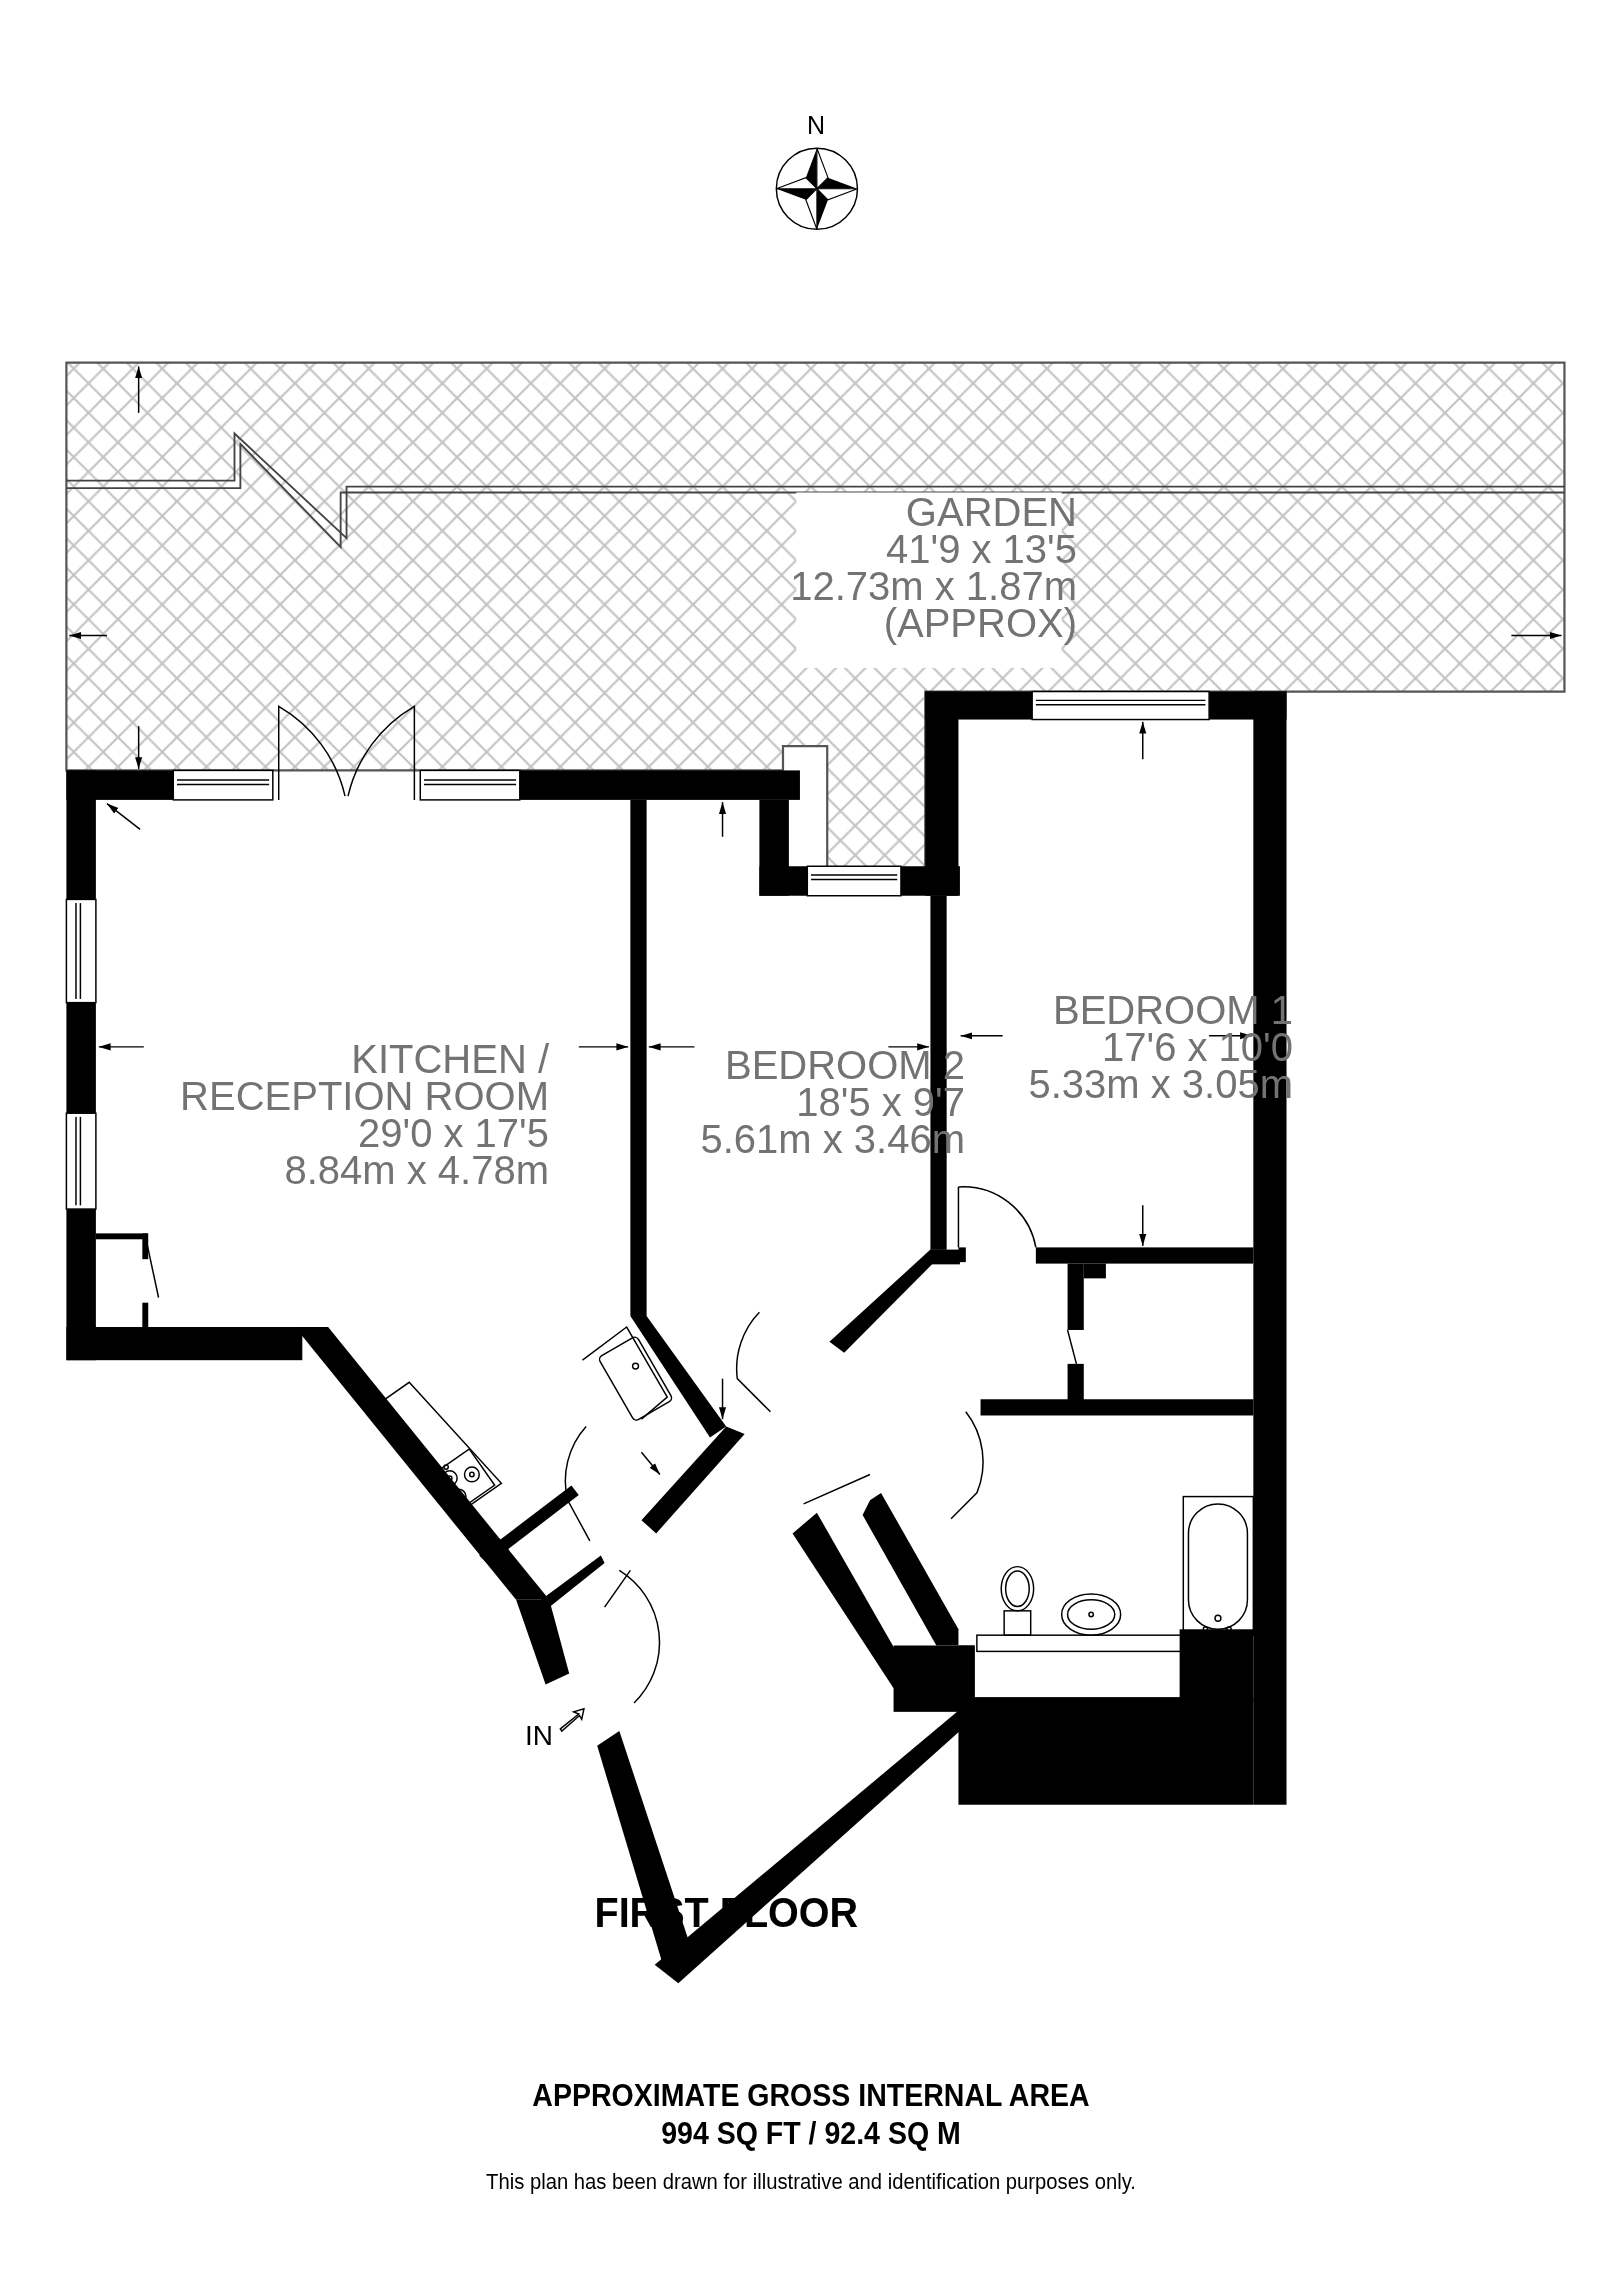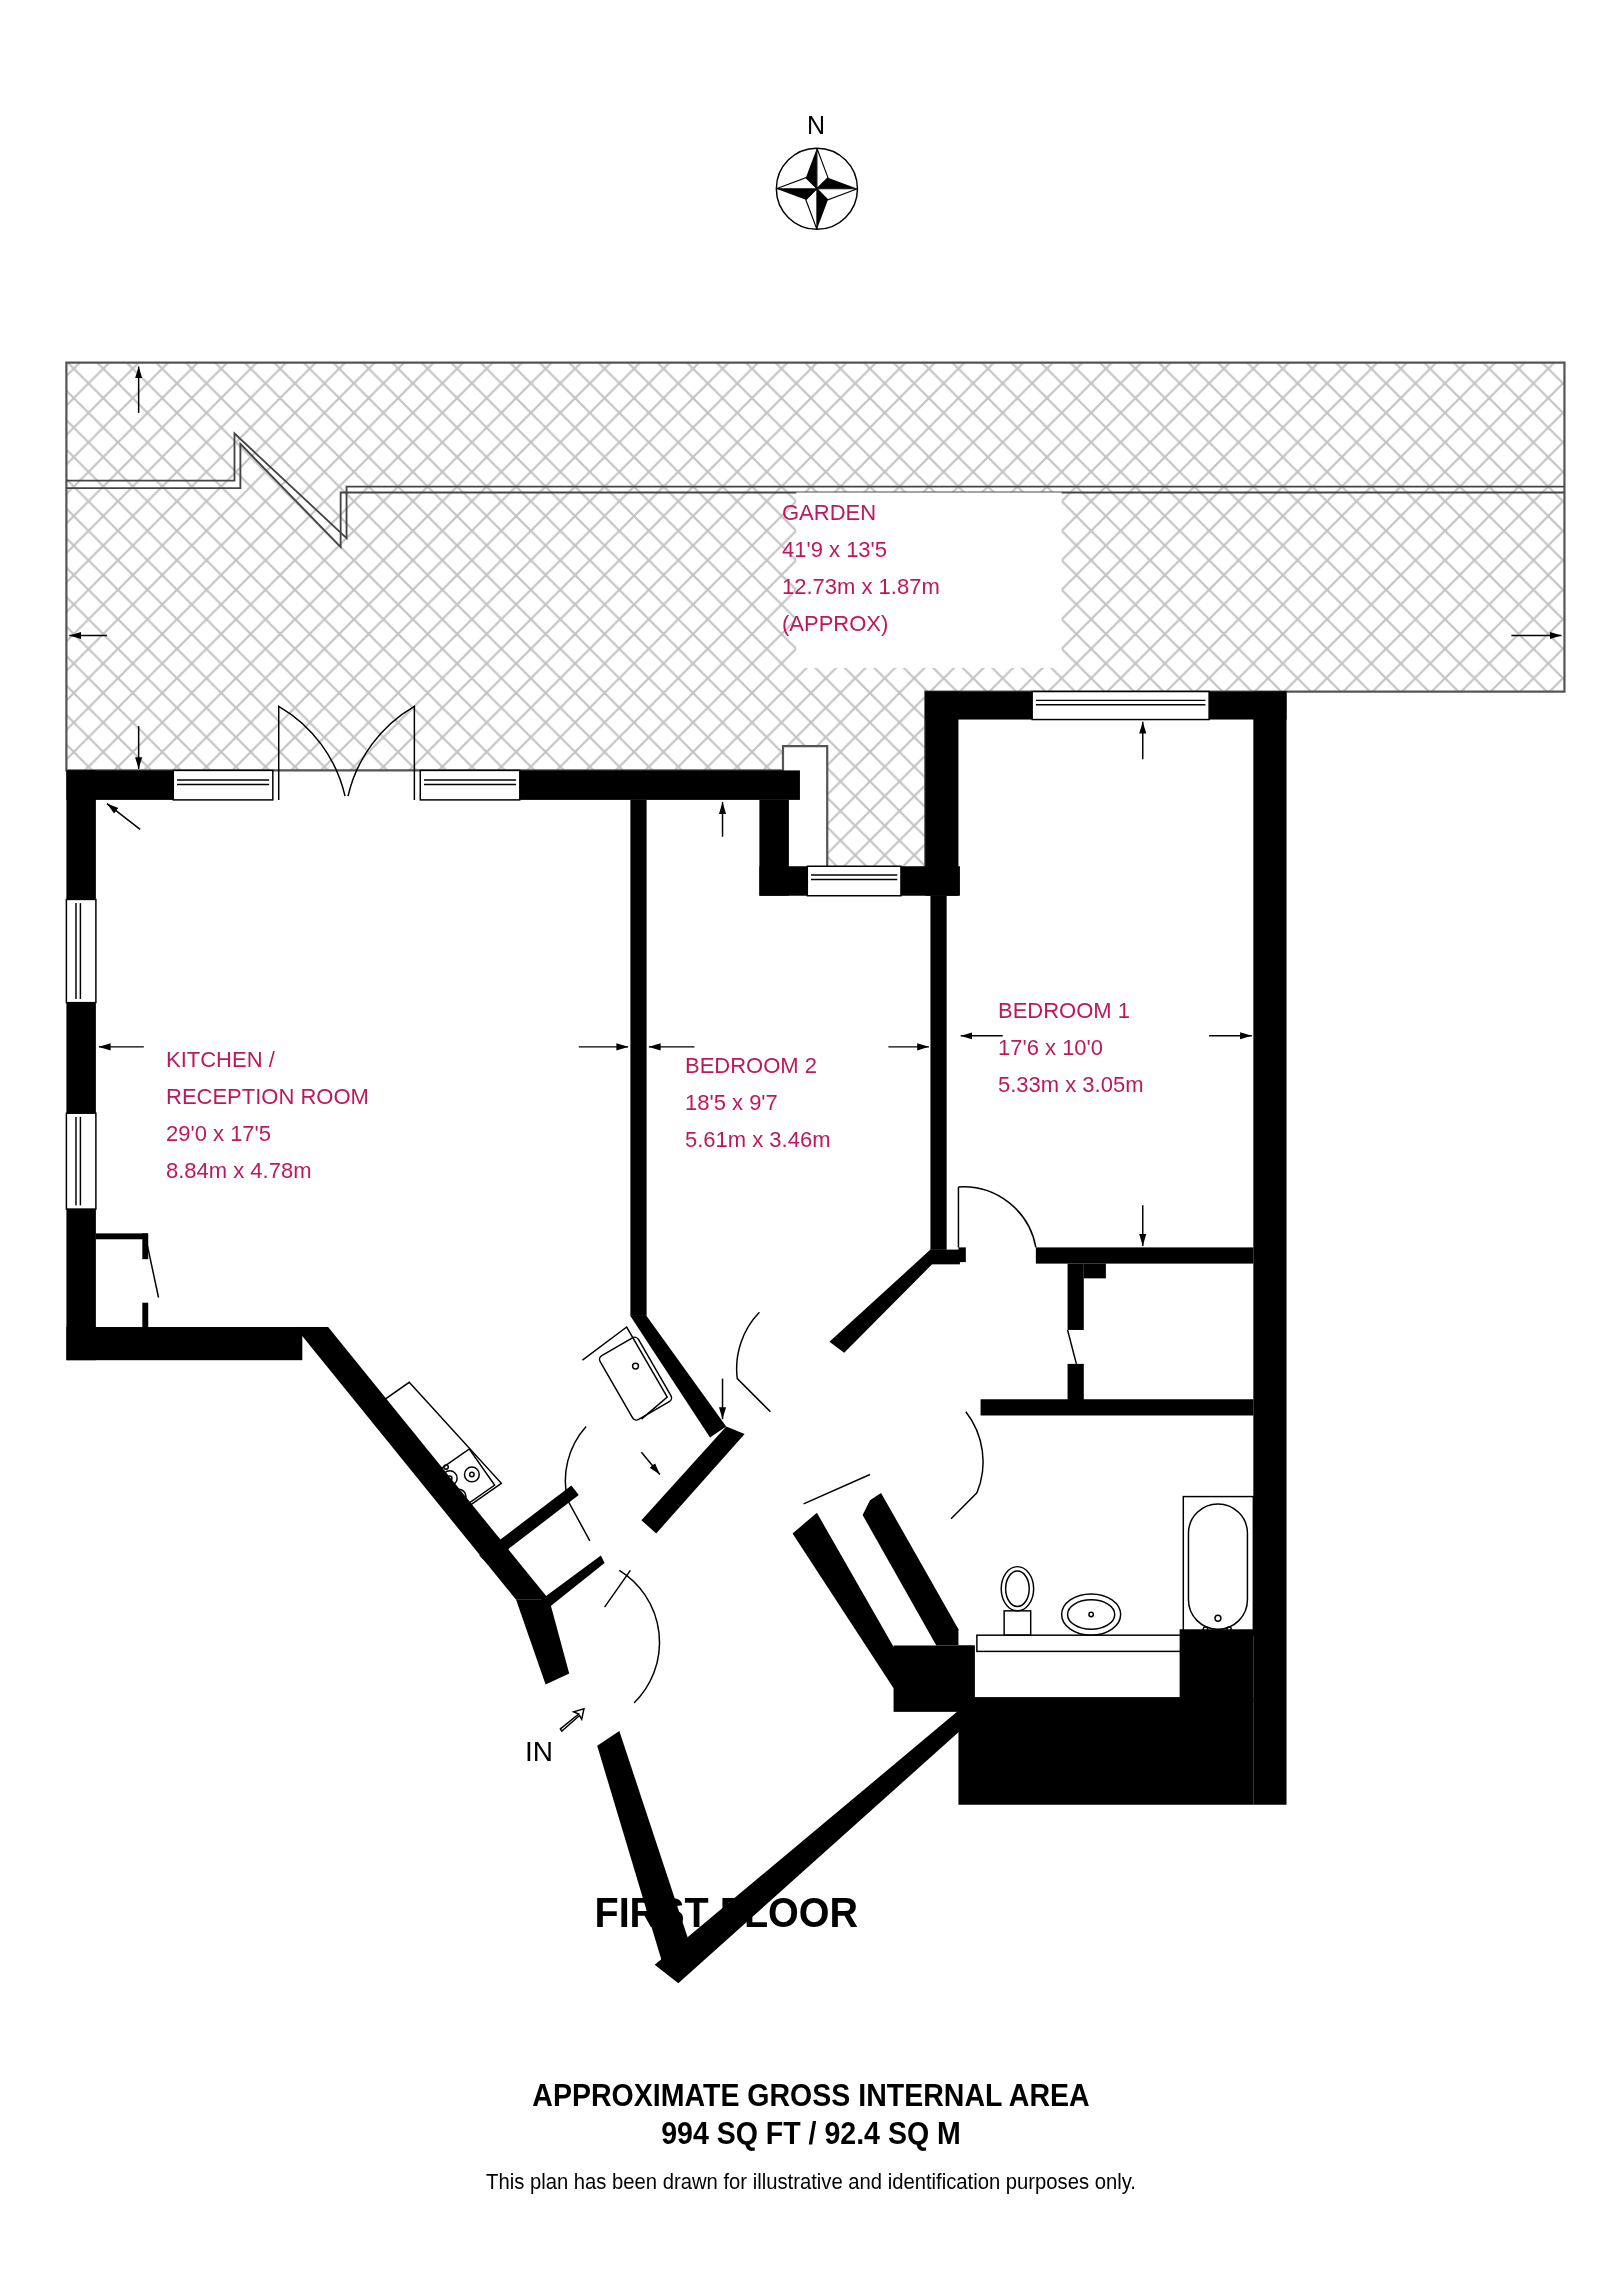--- a/index.html
+++ b/index.html
@@ -1,22 +1,22 @@
 <!DOCTYPE html>
 <html style="font-size:11.8px"><head>
 <meta charset="utf-8">
 <style>
   html,body{margin:0;padding:0;background:#ffffff;}
   body{width:1622px;height:2295px;position:relative;overflow:hidden;font-family:"Liberation Sans",sans-serif;color:#000;}
   #plan{position:absolute;left:0;top:0;width:1622px;height:2295px;}
-  .lbl{position:absolute;text-align:left;font-family:"Liberation Sans",sans-serif;font-size:22px;line-height:37px;color:#be185d;white-space:nowrap;}
+  .lbl{position:absolute;text-align:right;font-family:"Liberation Sans",sans-serif;font-size:40px;line-height:37px;color:#737373;white-space:nowrap;}
   .lbl div{margin:0;}
   .title{position:absolute;font-family:"Liberation Sans",sans-serif;font-weight:bold;white-space:nowrap;color:#000;transform:scaleX(0.92);transform-origin:center;}
   .north{position:absolute;font-family:"Liberation Sans",sans-serif;font-size:25px;}
-  .in-label{position:absolute;font-family:"Liberation Sans",sans-serif;font-size:28px;margin-top:16px;}
+  .in-label{position:absolute;font-family:"Liberation Sans",sans-serif;font-size:28px;}
 </style>
 </head>
 <body>
 
 <svg id="plan" width="1622" height="2295" viewBox="0 0 2200 3113" xmlns="http://www.w3.org/2000/svg">
   <defs>
     <pattern id="hatch" patternUnits="userSpaceOnUse" width="40" height="40">
       <rect width="40" height="40" fill="#ffffff"></rect>
       <path d="M-10,10 L10,-10 M0,40 L40,0 M30,50 L50,30" stroke="#c4c4c4" stroke-width="3"></path>
       <path d="M-10,30 L10,50 M0,0 L40,40 M30,-10 L50,10" stroke="#c4c4c4" stroke-width="3"></path>

